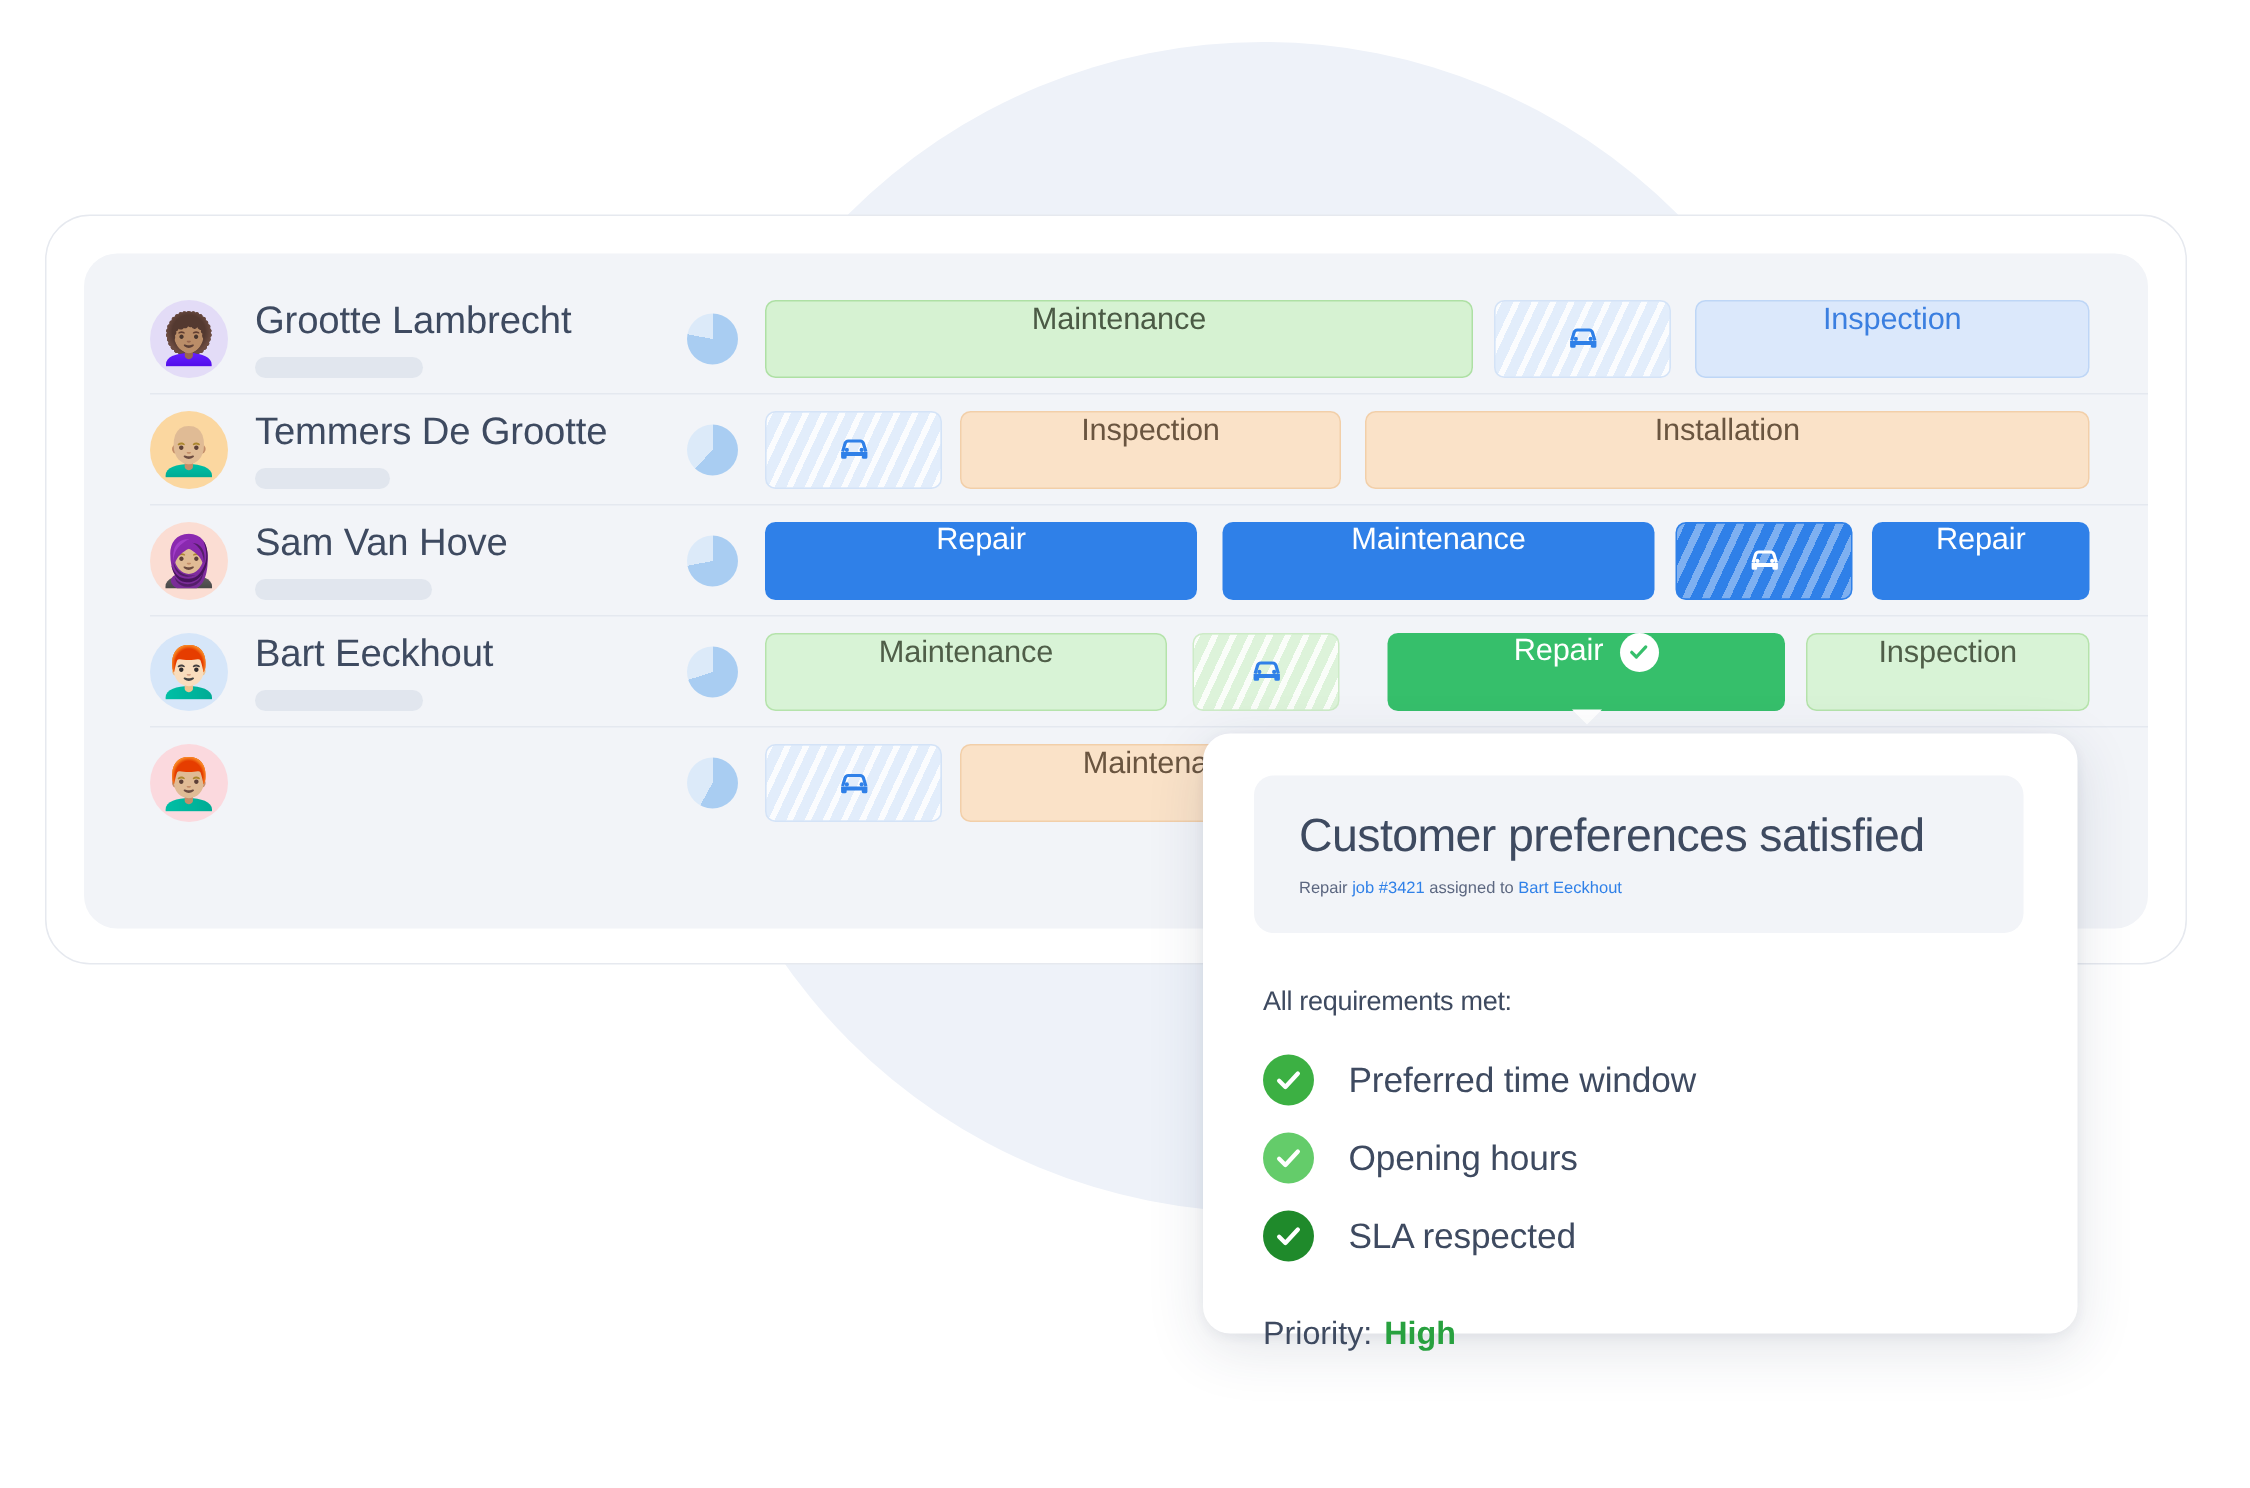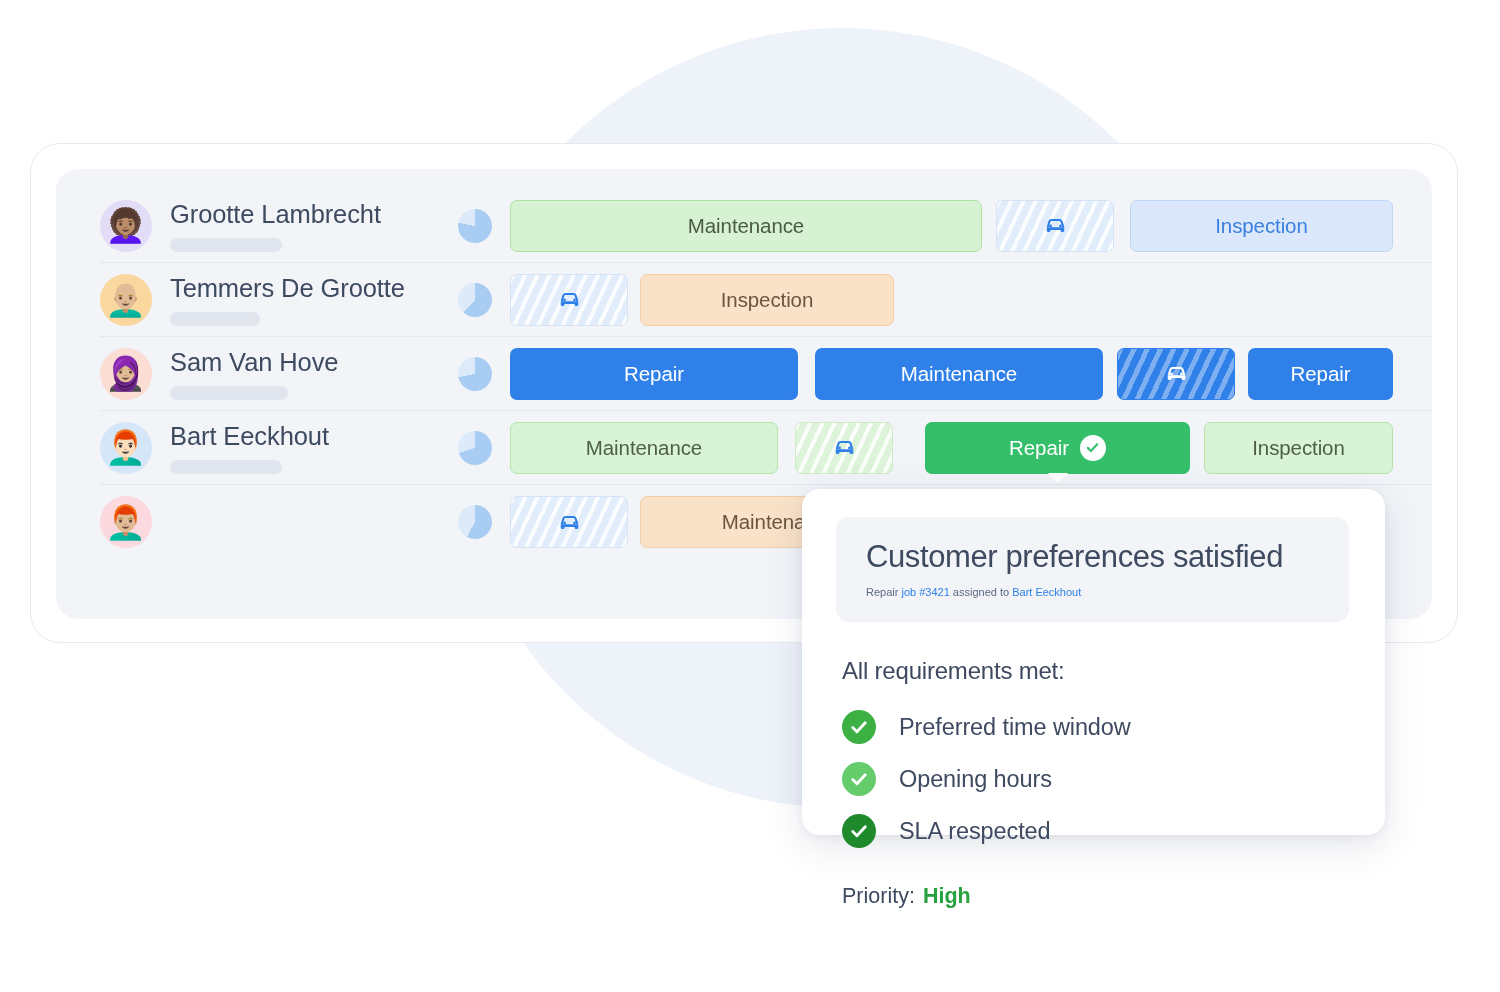--- a/index.html
+++ b/index.html
@@ -85,21 +85,20 @@
   .pie { width: 34px; height: 34px; border-radius: 50%; }
 
   
   .bars { position: relative; flex: 1 1 auto; height: 52px; }
   .bar {
     position: absolute;
     top: 0;
     height: 52px;
     border-radius: 7px;
     display: flex;
-    align-items: center;
     justify-content: center;
     font-size: 20.5px;
     white-space: nowrap;
     letter-spacing: -0.1px;
   }
   .bar-label { pointer-events: none; }
 
   
   .job-green-soft { background: #d6f2d2; border: 1.4px solid #aee0a4; color: #4b5a45; }
   .job-blue-soft  { background: #dbe8fb; border: 1.4px solid #bed6f6; color: #3b7fe0; }
@@ -155,21 +154,21 @@
     width: 0; height: 0;
     border-left: 10px solid transparent;
     border-right: 10px solid transparent;
     border-top: 10px solid #ffffff;
   }
 
   
   .popup {
     position: absolute;
     left: 802px; top: 489px;
-    width: 583px; height: 346px;
+    width: 583px; height: 400px;
     background: #ffffff;
     border-radius: 18px;
     box-shadow: 0 10px 38px rgba(41,57,88,0.13), 0 2px 8px rgba(41,57,88,0.06);
     padding: 28px 36px 0 34px;
   }
   .popup-head {
     background: #f2f4f8;
     border-radius: 13px;
     padding: 22px 30px 24px 30px;
   }
@@ -182,21 +181,21 @@
   .popup-sub {
     margin-top: 11px;
     font-size: 11px;
     color: #5c6780;
     white-space: nowrap;
   }
   .popup-sub .lnk { color: #2f80e8; }
 
   .req-title {
     margin: 35px 0 0 6px;
-    font-size: 24px;
+    font-size: 18px;
     color: #3e4a60;
     letter-spacing: -0.2px;
   }
   .req-list { margin-top: 16px; }
   .req-item {
     display: flex;
     align-items: center;
     height: 52px;
     margin-left: 6px;
   }
@@ -279,20 +278,23 @@
                   <path d="M4.2 13.6h15.6v3.1a1 1 0 0 1-1 1h-1.3a1 1 0 0 1-1-1v-.7H7.5v.7a1 1 0 0 1-1 1H5.2a1 1 0 0 1-1-1v-3.1Z" fill="#2f80e8"></path>
                   <path d="M5.1 13.4 6.6 8.5a2 2 0 0 1 1.9-1.4h7a2 2 0 0 1 1.9 1.4l1.5 4.9" stroke="#2f80e8" stroke-width="1.9" stroke-linejoin="round" fill="none"></path>
                   <circle cx="7.6" cy="12.4" r="1.25" fill="#2f80e8"></circle>
                   <circle cx="16.4" cy="12.4" r="1.25" fill="#2f80e8"></circle>
                 </svg>
               </span>
             </div>
             <div class="bar job-orange-soft" style="left: 130px; width: 254px;">
               <span class="bar-label">Inspection</span>
             </div>
+            <div class="bar job-orange-soft" style="left: 400px; width: 483px;">
+              <span class="bar-label">Installation</span>
+            </div>
           </div>
         </div>
         <div class="row" style="top: 168px;">
           <div class="tech">
             <div class="avatar" style="background: rgb(251, 221, 211);">🧕🏼</div>
             <div class="tech-text">
               <div class="tech-name">Sam Van Hove</div>
               <div class="tech-sub" style="width: 118px;"></div>
             </div>
           </div>

